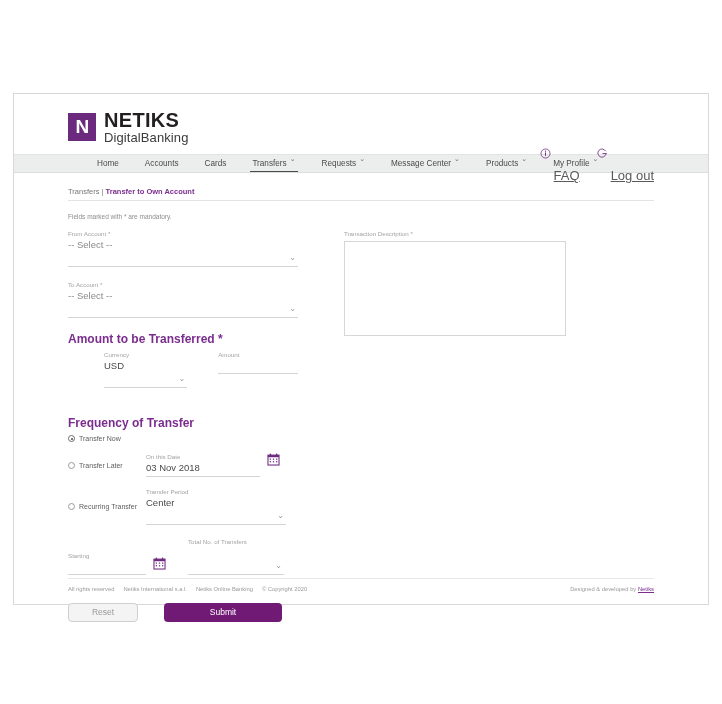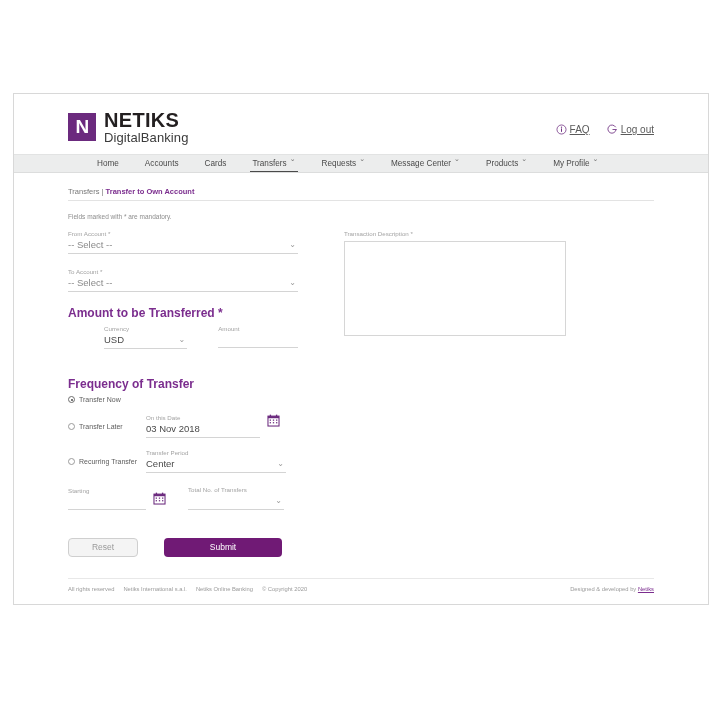--- a/index.html
+++ b/index.html
@@ -76,23 +76,24 @@
     gap: 17px;
   }
   .hlink {
     display: flex;
     align-items: center;
     gap: 3px;
     text-decoration: none;
     cursor: pointer;
   }
   .hlink .lbl {
-    font-size: 10px;
+    font-size: 13px;
     color: #5a5a5a;
     text-decoration: underline;
+    margin-top: 44px;
   }
   .ico-svg { display: block; }
 
   
   .nav {
     height: 19px;
     background: #eceded;
     border-top: 1px solid #e2e3e3;
     border-bottom: 1px solid #dcdddd;
     display: flex;
@@ -162,21 +163,21 @@
   .field { margin-bottom: 14px; }
   .flabel {
     font-size: 6.2px;
     color: #a3a3a3;
     display: block;
     margin-bottom: 2px;
   }
   .select-line {
     position: relative;
     border-bottom: 1px solid #d4d4d4;
-    padding-bottom: 3px;
+    padding-bottom: 16px;
     cursor: pointer;
   }
   .select-val {
     font-size: 9.5px;
     color: #8a8a8a;
     display: block;
   }
   .select-val.dark { color: #4a4a4a; }
   .sel-caret {
     position: absolute;

